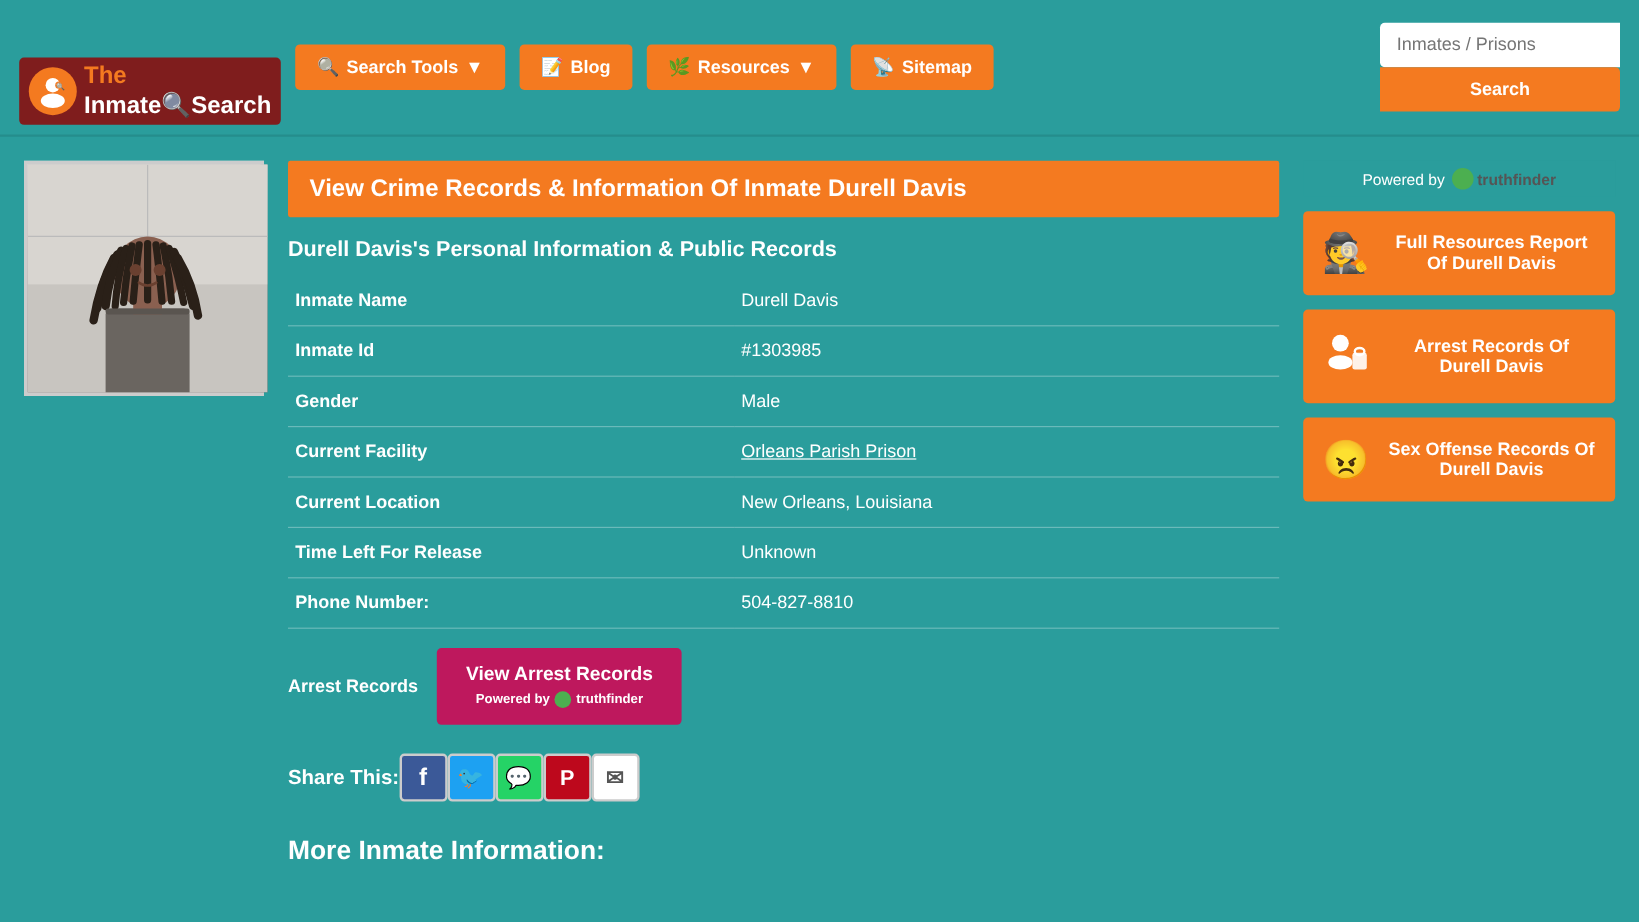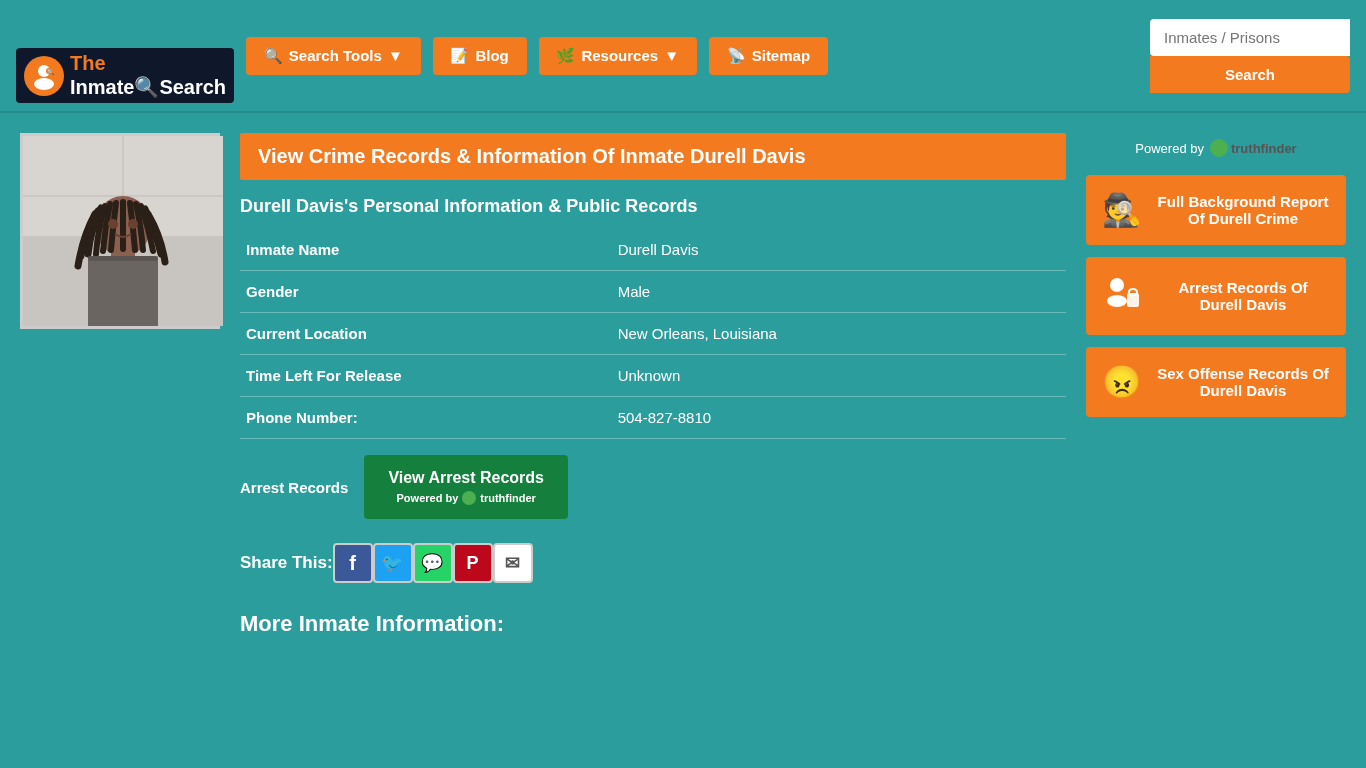--- a/index.html
+++ b/index.html
@@ -10,21 +10,21 @@
       background-color: #2a9d9c;
       display: flex;
       align-items: center;
       padding: 8px 16px;
       gap: 12px;
       border-bottom: 2px solid rgba(0,0,0,0.1);
     }
     .logo-container {
       display: flex;
       align-items: center;
-      background-color: #0f172a;
+      background-color: #7f1d1d;
       padding: 4px 8px;
       border-radius: 4px;
       margin-top: 40px;
     }
     .logo-icon {
       width: 40px;
       height: 40px;
       background-color: #f47a20;
       border-radius: 50%;
       display: flex;
@@ -139,21 +139,21 @@
     .info-table td:first-child {
       font-weight: bold;
       width: 45%;
     }
     .info-table td a {
       color: white;
       text-decoration: underline;
     }
 
     .arrest-btn {
-      background-color: #15803d;
+      background-color: #be185d;
       color: white;
       border: none;
       padding: 14px 24px;
       border-radius: 4px;
       cursor: pointer;
       font-size: 16px;
       font-weight: bold;
       display: flex;
       flex-direction: column;
       align-items: center;
@@ -358,22 +358,30 @@
 
     <div class="personal-info-title">Durell Davis's Personal Information &amp; Public Records</div>
 
     <table class="info-table">
       <tbody id="info-tbody">
       <tr>
             <td>Inmate Name</td>
             <td>Durell Davis</td>
           </tr>
           <tr>
+            <td>Inmate Id</td>
+            <td>#1303985</td>
+          </tr>
+          <tr>
             <td>Gender</td>
             <td>Male</td>
+          </tr>
+          <tr>
+            <td>Current Facility</td>
+            <td><a href="#">Orleans Parish Prison</a></td>
           </tr>
           <tr>
             <td>Current Location</td>
             <td>New Orleans, Louisiana</td>
           </tr>
           <tr>
             <td>Time Left For Release</td>
             <td>Unknown</td>
           </tr>
           <tr>
@@ -400,21 +408,21 @@
     <div class="powered-by-container">
       <span>Powered by</span>
       <span class="tf-logo">
         <span class="tf-logo-icon"></span>
         <span class="tf-logo-text">truthfinder</span>
       </span>
     </div>
 
     <div class="sidebar-card">
       <div class="sidebar-icon">🕵️</div>
-      <div>Full Background Report Of Durell Crime</div>
+      <div>Full Resources Report Of Durell Davis</div>
     </div>
 
     <div class="sidebar-card">
       <div class="sidebar-icon">
         <svg width="38" height="38" viewBox="0 0 38 38">
           <circle cx="14" cy="12" r="7" fill="white"></circle>
           <ellipse cx="14" cy="28" rx="10" ry="6" fill="white"></ellipse>
           <rect x="24" y="20" width="12" height="14" rx="2" fill="white" opacity="0.9"></rect>
           <rect x="26" y="16" width="8" height="6" rx="4" fill="none" stroke="white" stroke-width="2"></rect>
         </svg>

